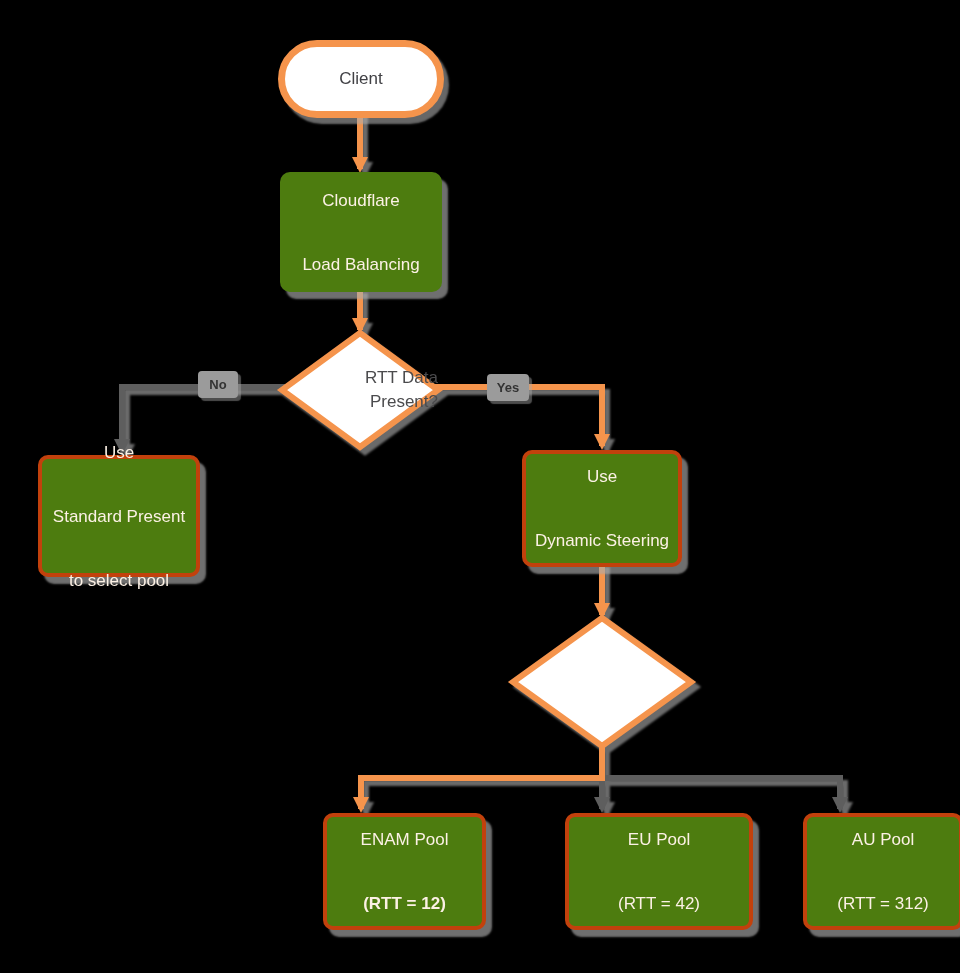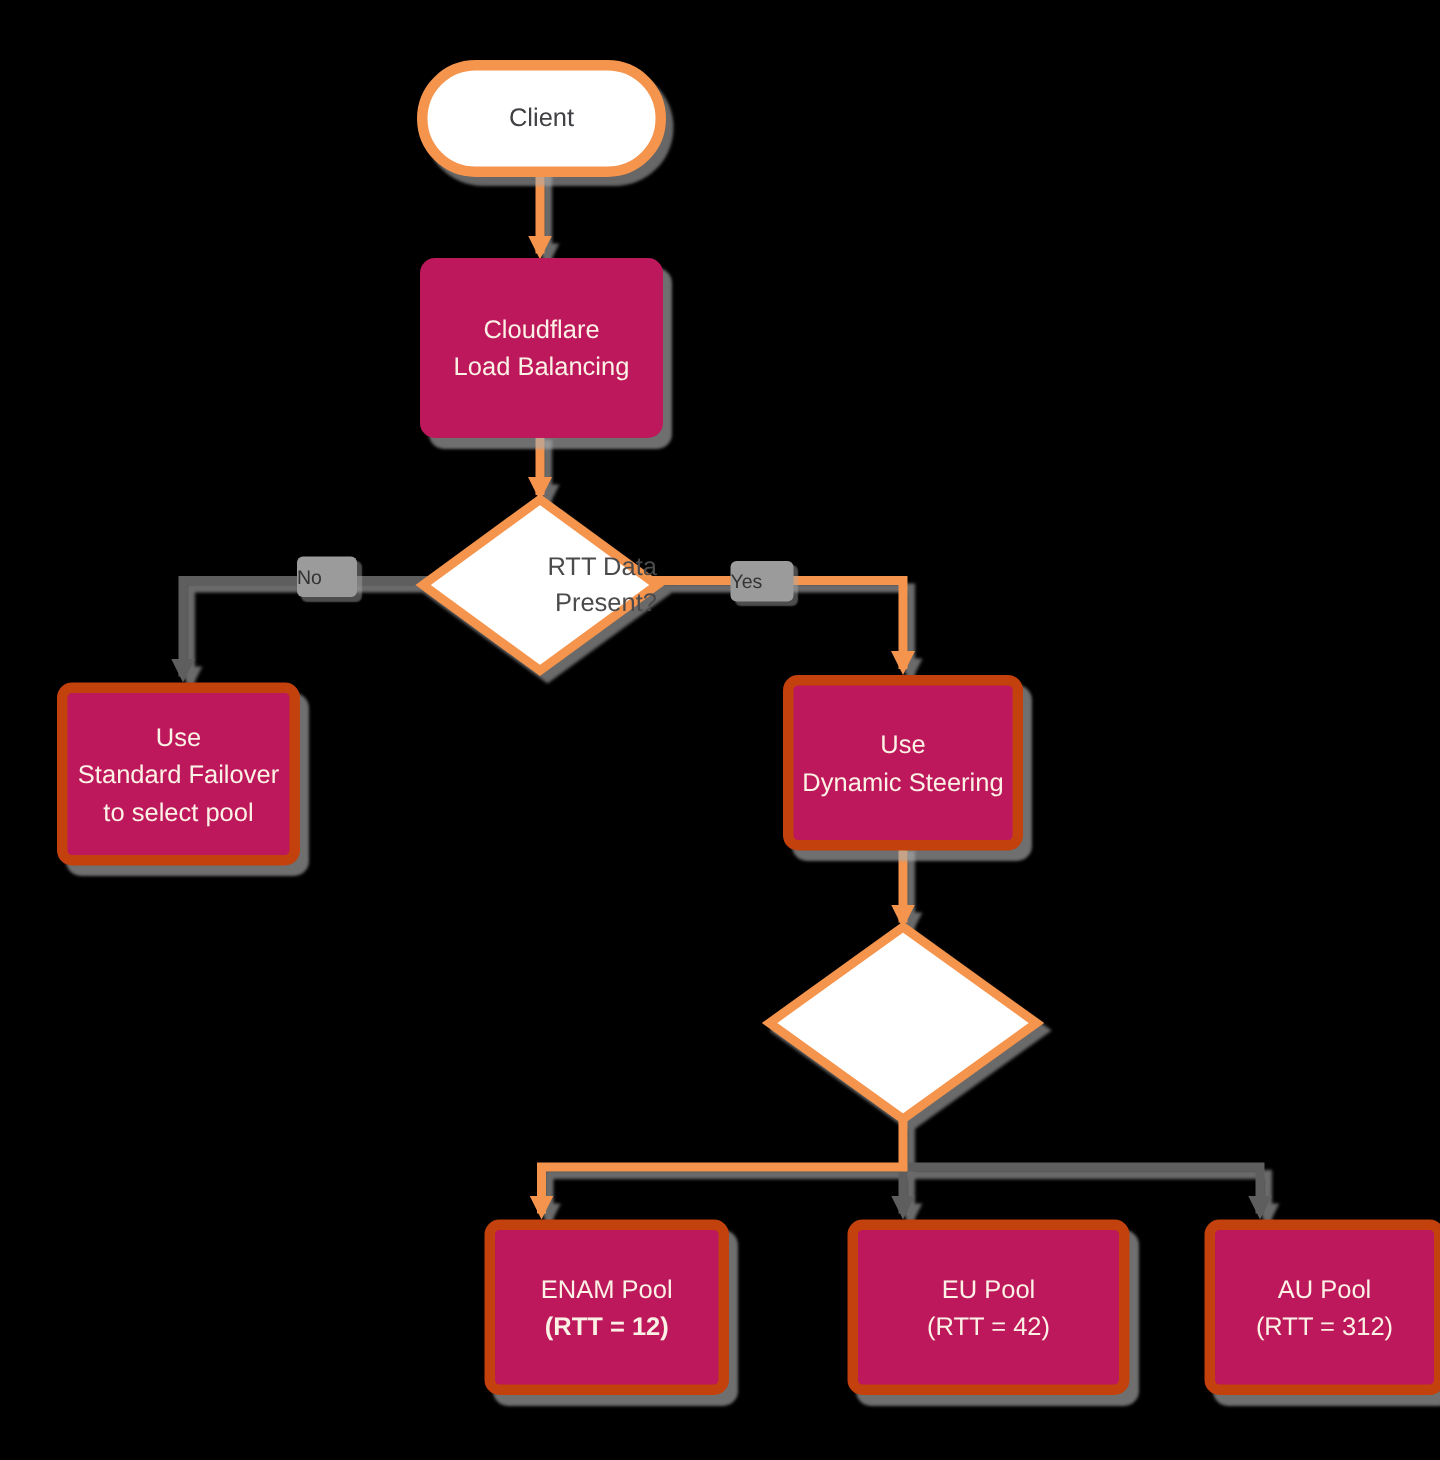--- a/index.html
+++ b/index.html
@@ -28,29 +28,30 @@
     position: absolute;
     box-sizing: border-box;
     display: flex;
     flex-direction: column;
     align-items: center;
     justify-content: center;
     text-align: left;
     z-index: 2;
   }
   .rect-node {
-    background: #be185d;
+    background: #4d7c0f;
     border-radius: 10px;
     color: #FCF1E5;
     font-size: 17px;
     line-height: 25px;
     box-shadow: 6px 7px 2px rgba(171,171,171,0.65);
+    gap: 39px;
   }
   .rect-node.white-border {
-    border: 7px solid #c2410c;
+    border: 4px solid #c2410c;
   }
   .stadium-node {
     background: #FFFFFF;
     border: 7px solid #F5944C;
     border-radius: 42px;
     color: #414145;
     font-size: 17px;
     box-shadow: 5px 6px 2px rgba(171,171,171,0.6);
   }
   .diamond-label {
@@ -63,25 +64,25 @@
     color: #4B4B4D;
     font-size: 17px;
     line-height: 24px;
     z-index: 3;
     pointer-events: none;
   }
   .edge-badge {
     position: absolute;
     display: flex;
     align-items: center;
-    justify-content: flex-start;
+    justify-content: center;
     background: #9B9B9B;
     color: #333333;
     font-size: 13px;
-    font-weight: normal;
+    font-weight: bold;
     border-radius: 4px;
     box-shadow: 3px 3px 1px rgba(171,171,171,0.45);
     z-index: 3;
   }
   .bold-line {
     font-weight: bold;
   }
   .pool-node {
     font-size: 17px;
     line-height: 25px;
@@ -137,21 +138,21 @@
   <div class="edge-badge" style="left:198px; top:371px; width:40px; height:27px;">
     <span>No</span>
   </div>
 
   <div class="edge-badge" style="left:487px; top:374px; width:42px; height:27px;">
     <span>Yes</span>
   </div>
 
   <div class="node rect-node white-border" style="left:38px; top:455px; width:162px; height:122px;">
     <div>Use</div>
-    <div>Standard Failover</div>
+    <div>Standard Present</div>
     <div>to select pool</div>
   </div>
 
   <div class="node rect-node white-border" style="left:522px; top:450px; width:160px; height:117px;">
     <div>Use</div>
     <div>Dynamic Steering</div>
   </div>
 
 
   <div class="node rect-node white-border pool-node" style="left:280px; top:813px; width:163px; height:117px;">

